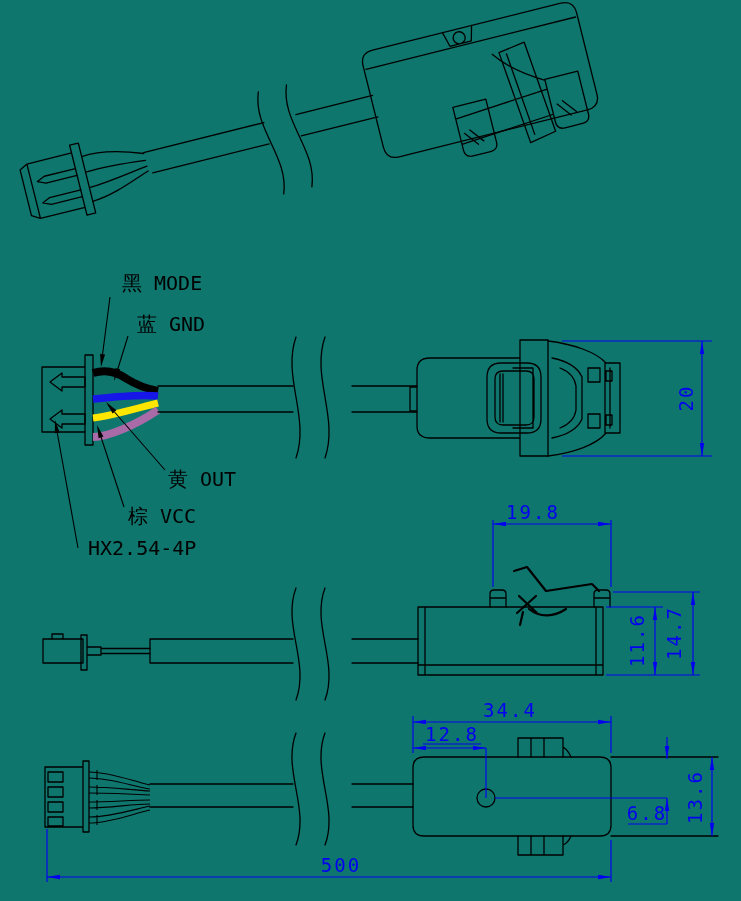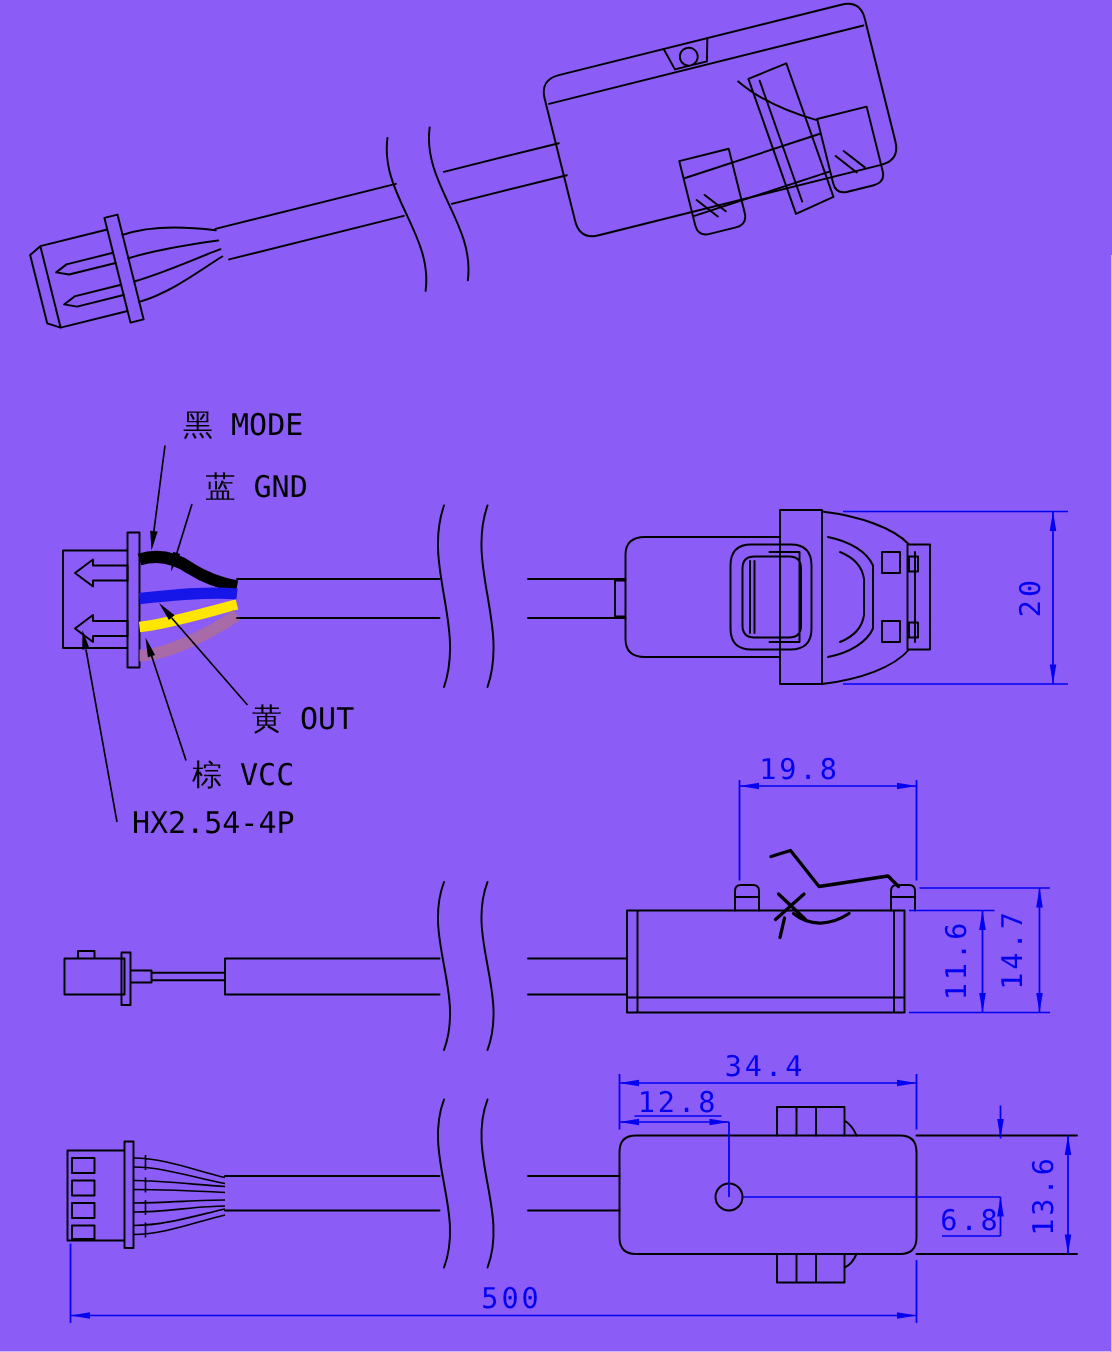--- a/index.html
+++ b/index.html
@@ -1,16 +1,16 @@
 <!DOCTYPE html>
 <html><head>
 <meta charset="utf-8">
 <style>
   html,body{margin:0;padding:0;background:#ffffff;}
-  .page{width:741px;height:901px;background:#8b5cf6;position:relative;overflow:hidden;}
+  .page{width:741px;height:901px;background:#0f766e;position:relative;overflow:hidden;}
   svg{display:block;}
   .ln{stroke:#000;stroke-width:1.3;fill:none;stroke-linejoin:round;stroke-linecap:round;}
   .thin{stroke:#000;stroke-width:1.1;fill:none;}
   .spring{stroke:#000;stroke-width:2.2;fill:none;stroke-linecap:round;stroke-linejoin:round;}
   .dim{stroke:#0202f0;stroke-width:1.15;fill:none;}
   .dimfill{fill:#0202f0;stroke:none;}
   .blkfill{fill:#000;stroke:none;}
   .dimtext{fill:#0202f0;font-family:"DejaVu Sans Mono","Liberation Mono",monospace;font-size:19px;letter-spacing:2px;}
   .labeltext{fill:#000;font-family:"DejaVu Sans Mono","DejaVu Sans","Liberation Sans",monospace,sans-serif;font-size:20px;}
   .wire{fill:none;stroke-linecap:butt;}

